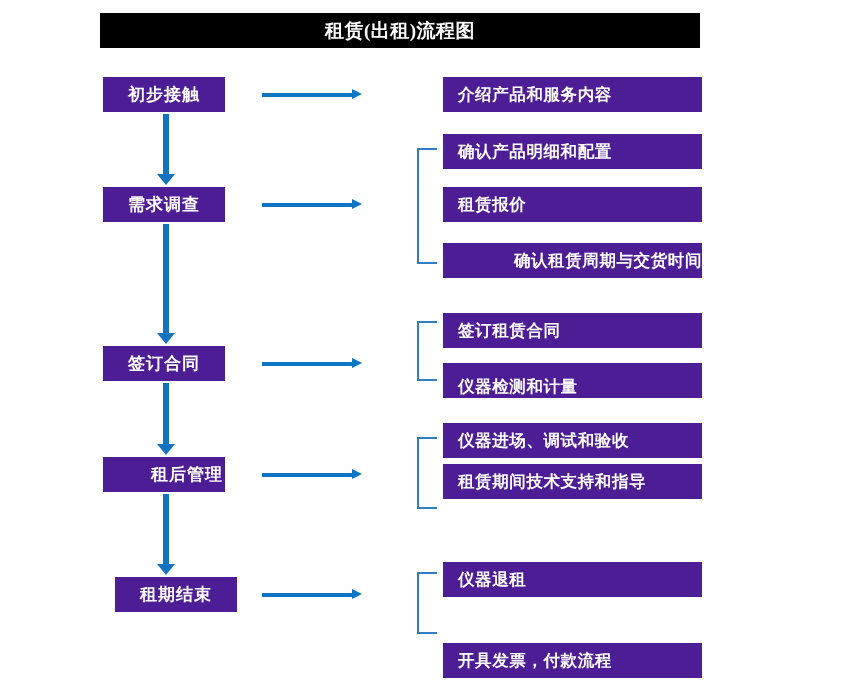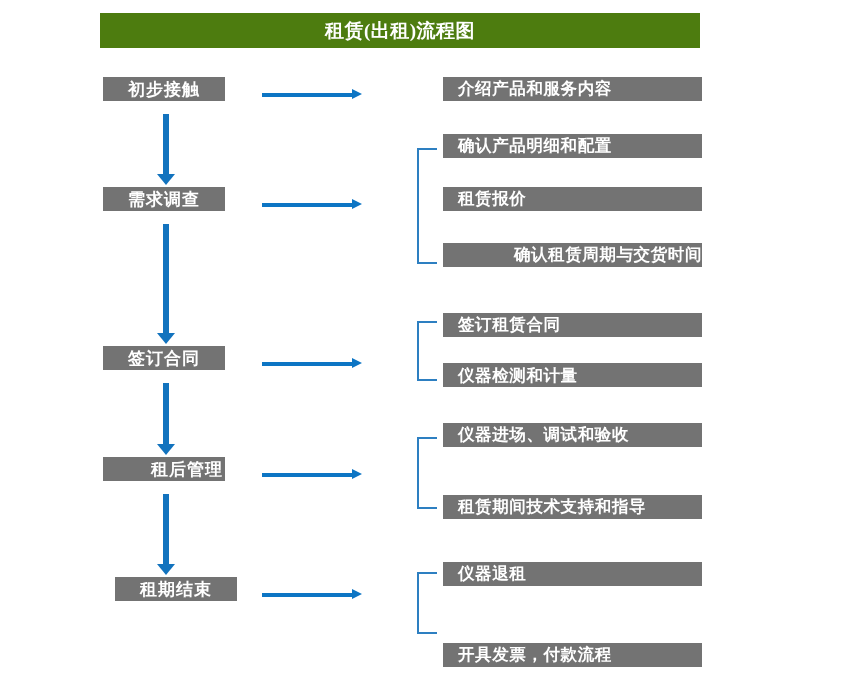--- a/index.html
+++ b/index.html
@@ -19,39 +19,39 @@
     height: 688px;
   }
 
   
   .title-bar {
     position: absolute;
     left: 100px;
     top: 13px;
     width: 600px;
     height: 35px;
-    background: #4d7c0f;
+    background: #000000;
     color: #ffffff;
     font-size: 19px;
     font-weight: bold;
     display: flex;
     align-items: center;
     justify-content: center;
     letter-spacing: 0.5px;
   }
 
   
   .node {
     position: absolute;
-    background: #737373;
+    background: #4c1d95;
     color: #ffffff;
     font-weight: bold;
     display: flex;
     align-items: center;
-    height: 24px;
+    height: 35px;
     box-sizing: border-box;
     white-space: nowrap;
   }
   .node.stage {
     left: 103px;
     width: 122px;
     justify-content: center;
     font-size: 17px;
     letter-spacing: 1px;
   }
@@ -164,21 +164,21 @@
       </div>
       <div class="node detail" style="top: 313px;">
         <span>签订租赁合同</span>
       </div>
       <div class="node detail" style="top: 363px; align-items: flex-end;">
         <span>仪器检测和计量</span>
       </div>
       <div class="node detail" style="top: 423px;">
         <span>仪器进场、调试和验收</span>
       </div>
-      <div class="node detail" style="top: 495px;">
+      <div class="node detail" style="top: 464px;">
         <span>租赁期间技术支持和指导</span>
       </div>
       <div class="node detail" style="top: 562px;">
         <span>仪器退租</span>
       </div>
       <div class="node detail" style="top: 643px;">
         <span>开具发票，付款流程</span>
       </div>
     </div>
   <div id="layer-harrows">

